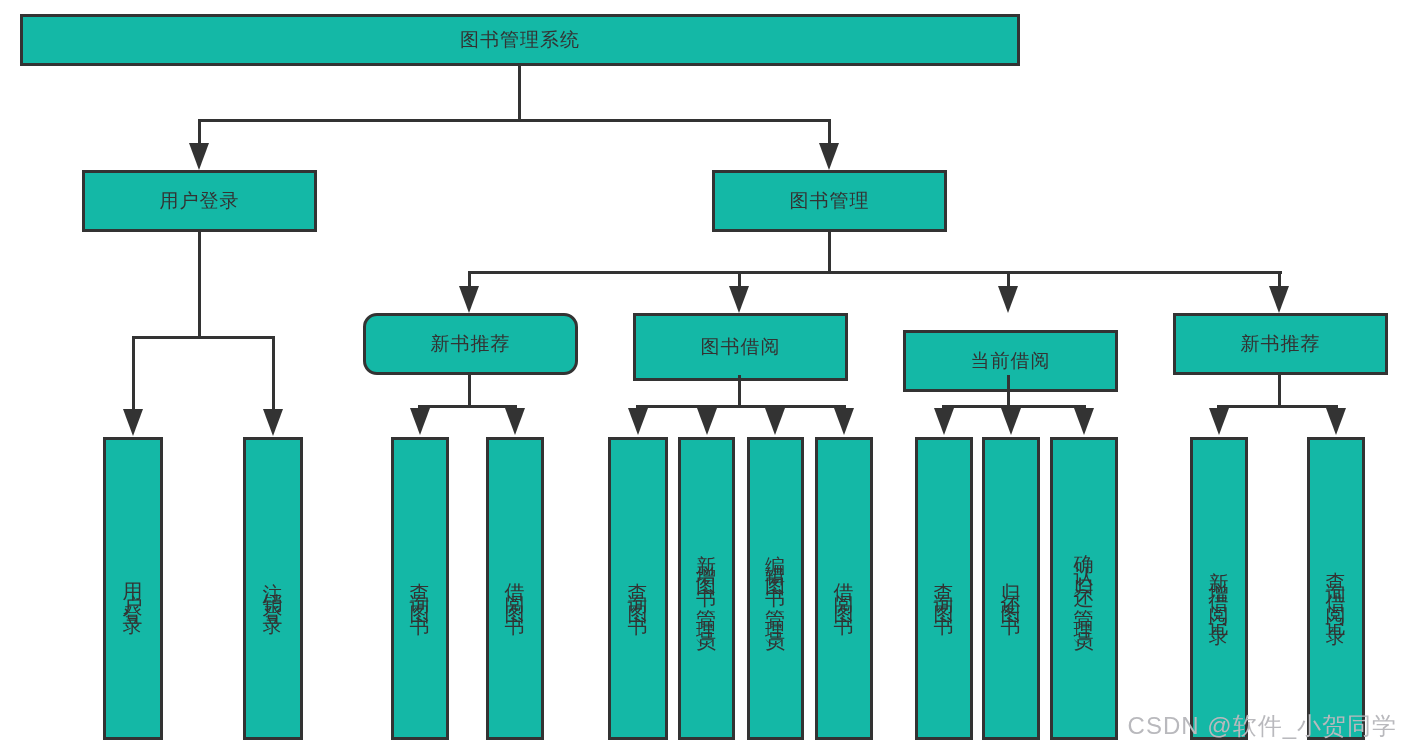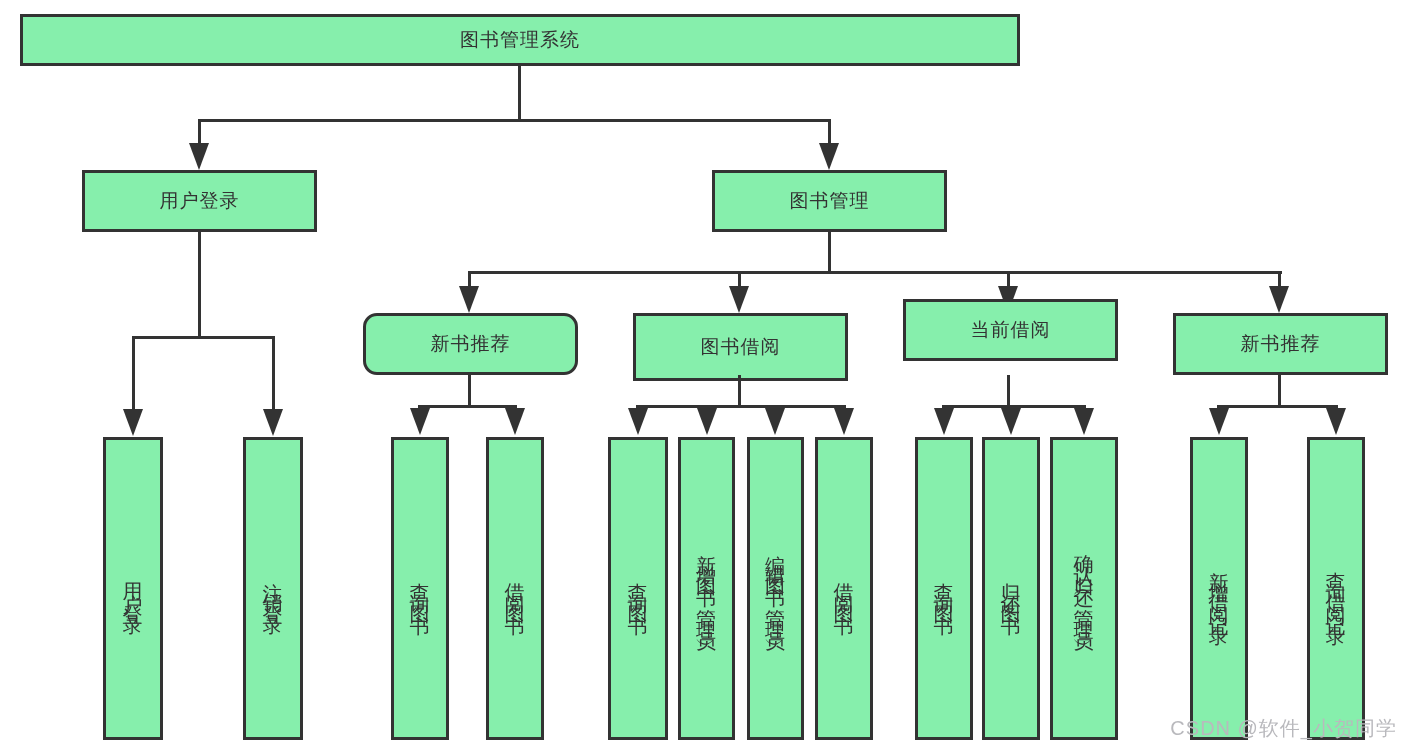--- a/index.html
+++ b/index.html
@@ -3,41 +3,41 @@
 <meta charset="utf-8">
 <style>
   :root { --line:#333; --text:#333; --bg:#fff; --wm:#b9b9bd; }
   * { margin:0; padding:0; box-sizing:border-box; }
   body { background:#fff; font-family:"Liberation Sans", sans-serif; }
   .canvas {
     position:relative; width:1405px; height:747px;
     background:var(--bg); overflow:hidden;
   }
   .box {
-    position:absolute; background:#86efac;
+    position:absolute; background:#14b8a6;
     border:3px solid var(--line);
     display:flex; align-items:center; justify-content:center;
     color:var(--text);
   }
   .hbox { font-size:19px; letter-spacing:1px; }
   .vbox span {
     writing-mode:vertical-rl; text-orientation:mixed;
     font-size:20px; letter-spacing:11px; line-height:1.1;
     color:var(--text); white-space:nowrap;
   }
   .line { position:absolute; background:var(--line); }
   .arrow {
     position:absolute; width:0; height:0;
     border-left:10px solid transparent;
     border-right:10px solid transparent;
     border-top:27px solid var(--line);
   }
   .watermark {
     position:absolute; right:8px; bottom:5px;
-    font-size:20px; color:var(--wm); letter-spacing:1px;
+    font-size:24px; color:var(--wm); letter-spacing:1px;
   }
 </style>
 </head>
 <body>
 
 <div class="canvas">
 
   <div class="box hbox" style="left:20px; top:14px; width:1000px; height:52px;">
     <span>图书管理系统</span>
   </div>
@@ -73,21 +73,21 @@
   <div class="arrow" style="left:998px; top:286px;"></div>
   <div class="line" style="left:1278px; top:271px; width:3px; height:18px;"></div>
   <div class="arrow" style="left:1269px; top:286px;"></div>
 
   <div class="box hbox" style="left:363px; top:313px; width:215px; height:62px;border-radius:14px;">
     <span>新书推荐</span>
   </div>
   <div class="box hbox" style="left:633px; top:313px; width:215px; height:68px;">
     <span>图书借阅</span>
   </div>
-  <div class="box hbox" style="left:903px; top:299px; width:215px; height:62px;align-items:center;">
+  <div class="box hbox" style="left:903px; top:330px; width:215px; height:62px;align-items:center;">
     <span>当前借阅</span>
   </div>
   <div class="box hbox" style="left:1173px; top:313px; width:215px; height:62px;">
     <span>新书推荐</span>
   </div>
 
   <div class="line" style="left:468px; top:375px; width:3px; height:33px;"></div>
   <div class="line" style="left:418px; top:405px; width:99px; height:3px;"></div>
   <div class="arrow" style="left:410px; top:408px;"></div>
   <div class="arrow" style="left:505px; top:408px;"></div>

